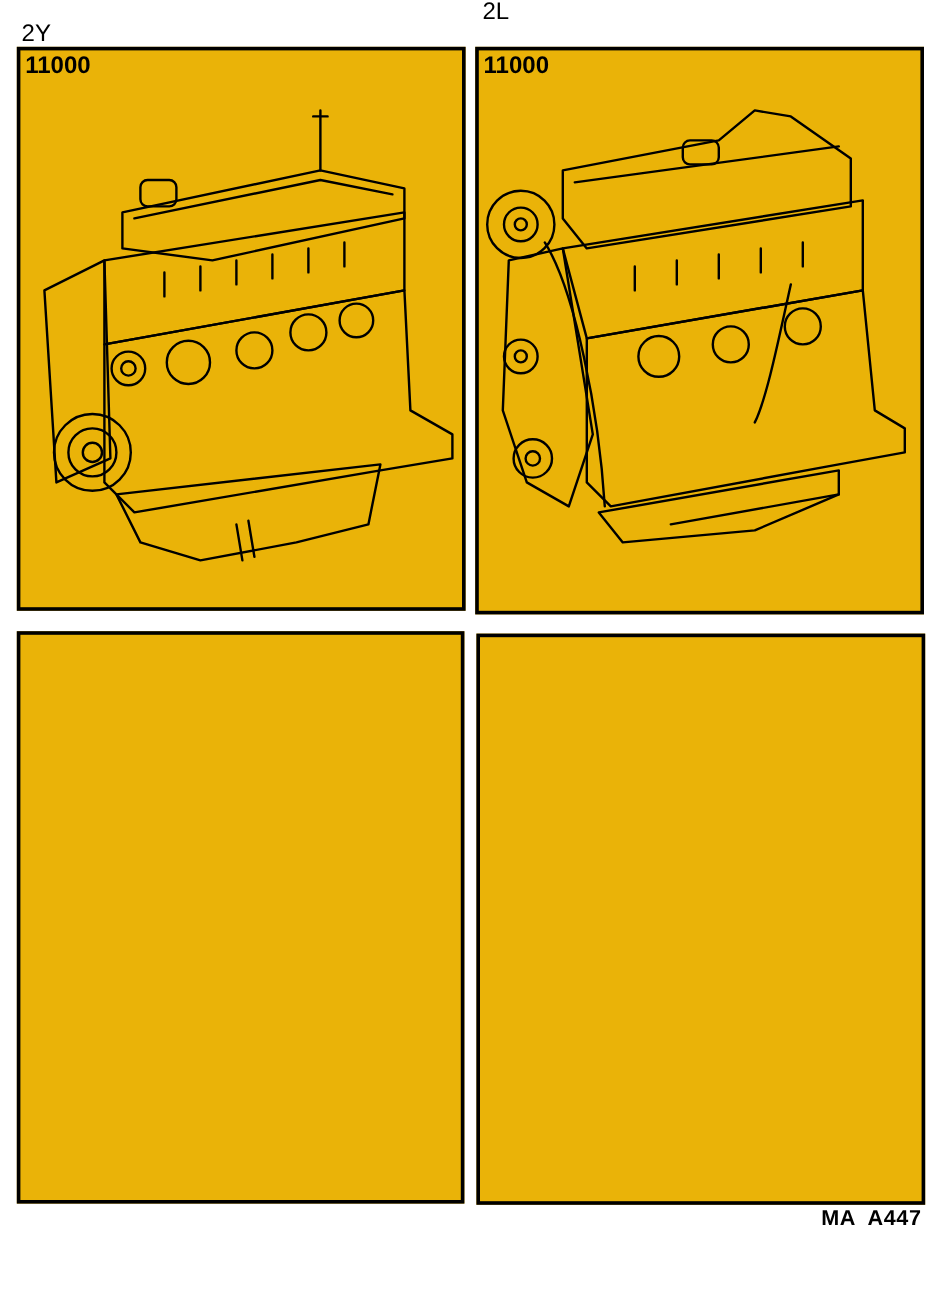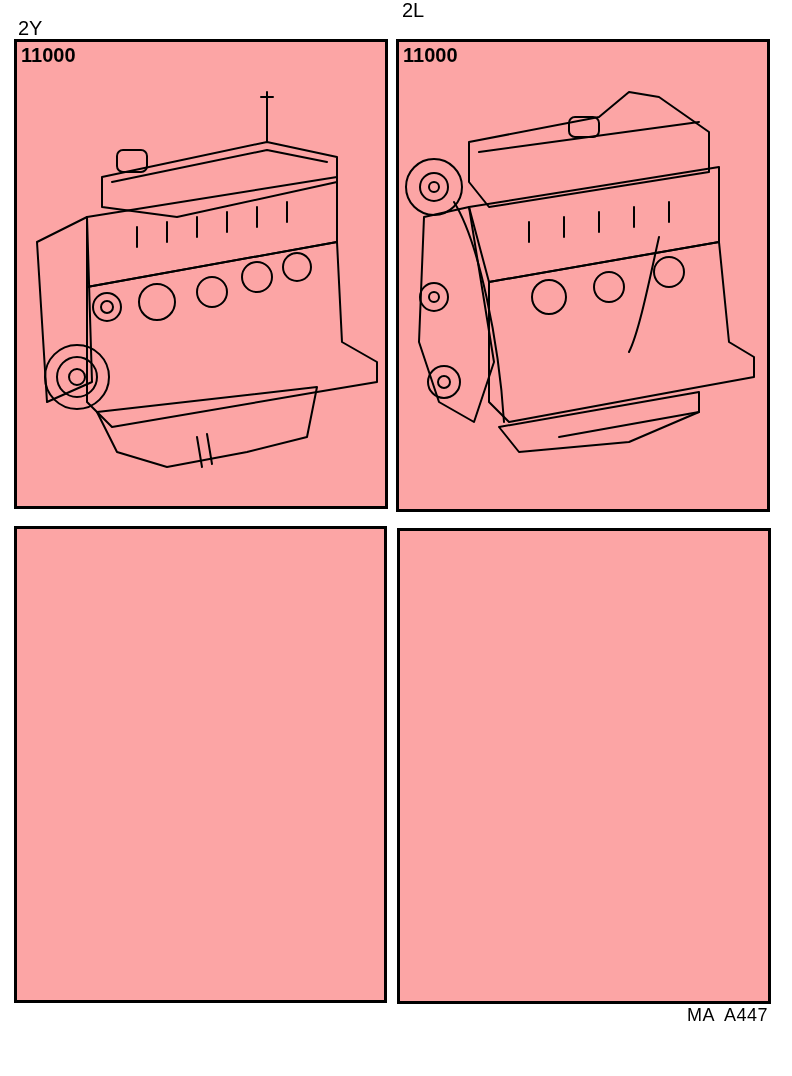--- a/index.html
+++ b/index.html
@@ -1,21 +1,21 @@
 <!DOCTYPE html>
 <html><head>
 <meta charset="utf-8">
 <style>
   html, body { margin:0; padding:0; background:#ffffff; }
   body { width:792px; height:1076px; position:relative; overflow:hidden;
          font-family:"Liberation Sans", sans-serif; color:#000; }
   .label { position:absolute; font-weight:normal; font-size:20px; line-height:20px; }
-  .box { position:absolute; border:3px solid #000; box-sizing:border-box; background:#fca5a5; }
+  .box { position:absolute; border:3px solid #000; box-sizing:border-box; background:#eab308; }
   .code { position:absolute; left:4px; top:2px; font-weight:bold; font-size:20px; }
-  .footer { position:absolute; right:24px; top:1005px; font-weight:normal; font-size:18px; letter-spacing:0.5px; }
+  .footer { position:absolute; right:24px; top:1005px; font-weight:bold; font-size:18px; letter-spacing:0.5px; }
   svg { position:absolute; }
   svg * { fill:none; stroke:#000; stroke-width:2; stroke-linejoin:round; stroke-linecap:round; }
 </style>
 </head>
 <body>
 
 <div class="label" style="left:18px;top:18px;">2Y</div>
 <div class="box" style="left:14px;top:39px;width:374px;height:470px;">
   <div class="code">11000</div>
   <svg width="368" height="464" viewBox="0 0 368 464" style="left:0;top:0;">

